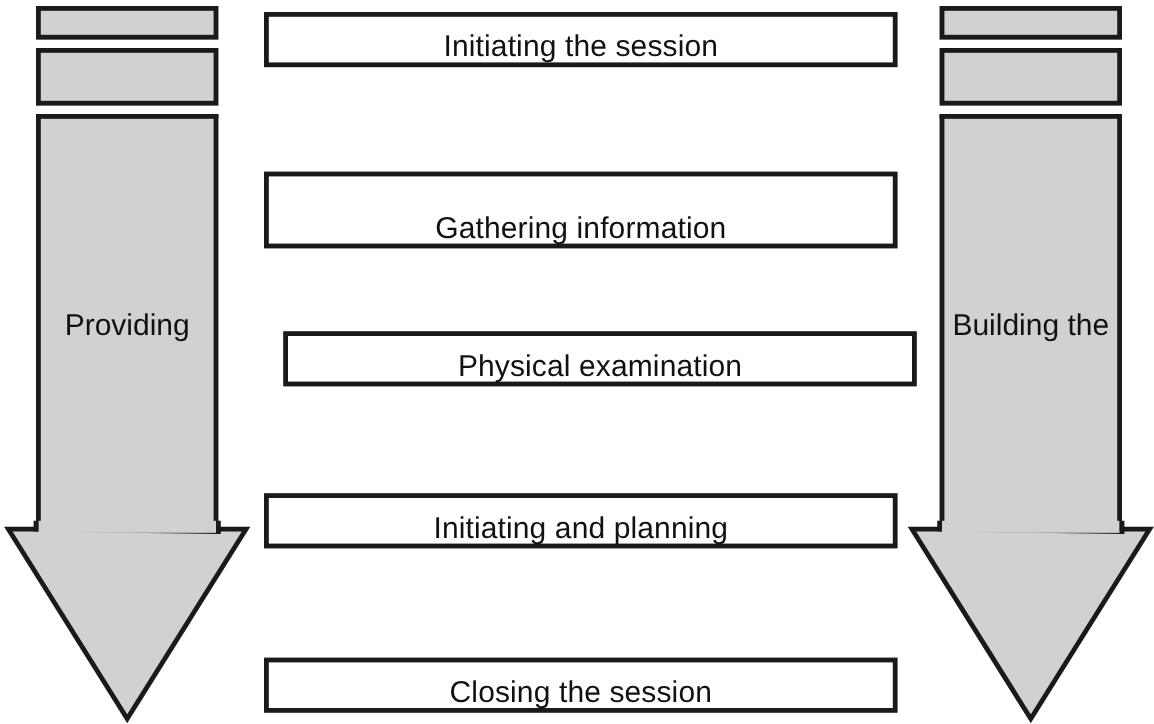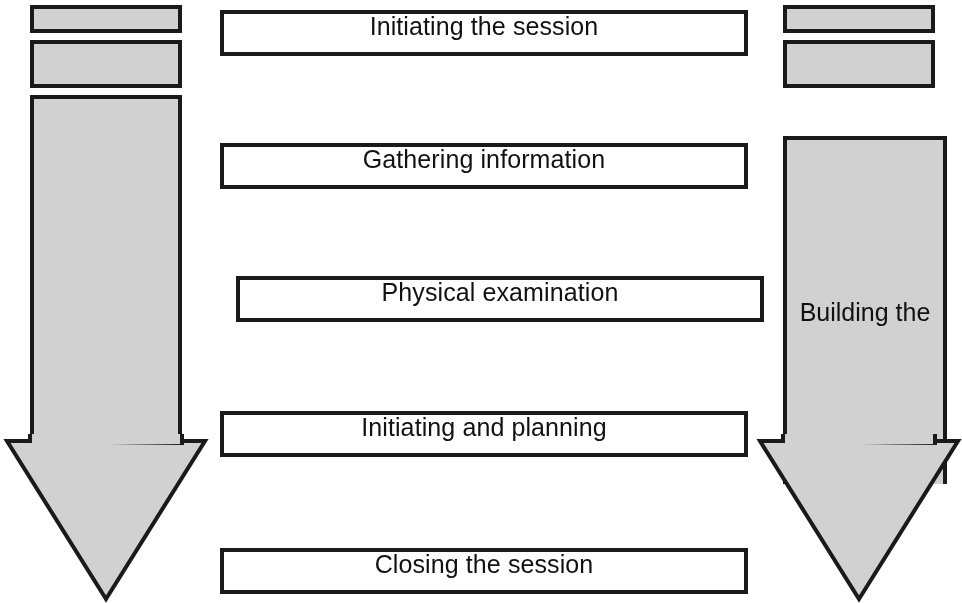--- a/index.html
+++ b/index.html
@@ -18,21 +18,21 @@
     overflow: hidden;
   }
 
   
   .stage-box {
     position: absolute;
     box-sizing: border-box;
     background: #ffffff;
     border: 4px solid #1a1a1a;
     display: flex;
-    align-items: flex-start;
+    align-items: flex-end;
     justify-content: center;
   }
   .stage-label {
     font-size: 25px;
     color: #111111;
     line-height: 1;
     letter-spacing: 0.1px;
     white-space: nowrap;
   }
 
@@ -75,57 +75,57 @@
 </head>
 <body>
 
 <div id="canvas">
 
   <div class="side-bar" style="left:30px; top:5px; width:152px; height:28px;"></div>
 
   <div class="side-bar" style="left:30px; top:40px; width:152px; height:48px;"></div>
 
   <div class="arrow-shaft" style="left:30px; top:95px; width:152px; height:348px;">
-    <div class="arrow-label"><br></div>
+    <div class="arrow-label"><span>Providing</span><br></div>
   </div>
 
   <div class="arrow-head" style="left:0px; top:430px; width:212px; height:173px;">
     <svg width="212" height="173" viewBox="0 0 212 173">
       <polygon points="30,11 30,11 7,11 106,169 205,11 182,11 182,11 182,13 182,13" fill="#d1d1d1" stroke="#1a1a1a" stroke-width="4" stroke-linejoin="miter"></polygon>
       <rect x="32" y="4" width="148" height="10" fill="#d1d1d1" stroke="none"></rect>
       <line x1="30" y1="4" x2="30" y2="13" stroke="#1a1a1a" stroke-width="4"></line>
       <line x1="182" y1="4" x2="182" y2="13" stroke="#1a1a1a" stroke-width="4"></line>
     </svg>
   </div>
 
   <div class="stage-box" style="left:220px; top:10px; width:528px; height:46px;">
     <span class="stage-label">Initiating the session</span>
   </div>
 
-  <div class="stage-box" style="left:220px; top:143px; width:528px; height:46px;">
+  <div class="stage-box" style="left:220px; top:143px; width:528px; height:64px;">
     <span class="stage-label">Gathering information</span>
   </div>
 
   <div class="stage-box" style="left:236px; top:276px; width:528px; height:46px;">
     <span class="stage-label">Physical examination</span>
   </div>
 
   <div class="stage-box" style="left:220px; top:411px; width:528px; height:46px;">
     <span class="stage-label">Initiating and planning</span>
   </div>
 
   <div class="stage-box" style="left:220px; top:548px; width:528px; height:46px;">
     <span class="stage-label">Closing the session</span>
   </div>
 
   <div class="side-bar" style="left:783px; top:5px; width:152px; height:28px;"></div>
 
   <div class="side-bar" style="left:783px; top:40px; width:152px; height:48px;"></div>
 
-  <div class="arrow-shaft" style="left:783px; top:95px; width:164px; height:348px;margin-top:41px;">
+  <div class="arrow-shaft" style="left:783px; top:95px; width:152px; height:348px;">
     <div class="arrow-label"><span>Building the</span><br></div>
   </div>
 
   <div class="arrow-head" style="left:753px; top:430px; width:212px; height:173px;">
     <svg width="212" height="173" viewBox="0 0 212 173">
       <polygon points="30,11 30,11 7,11 106,169 205,11 182,11 182,11 182,13 182,13" fill="#d1d1d1" stroke="#1a1a1a" stroke-width="4" stroke-linejoin="miter"></polygon>
       <rect x="32" y="4" width="148" height="10" fill="#d1d1d1" stroke="none"></rect>
       <line x1="30" y1="4" x2="30" y2="13" stroke="#1a1a1a" stroke-width="4"></line>
       <line x1="182" y1="4" x2="182" y2="13" stroke="#1a1a1a" stroke-width="4"></line>
     </svg>

